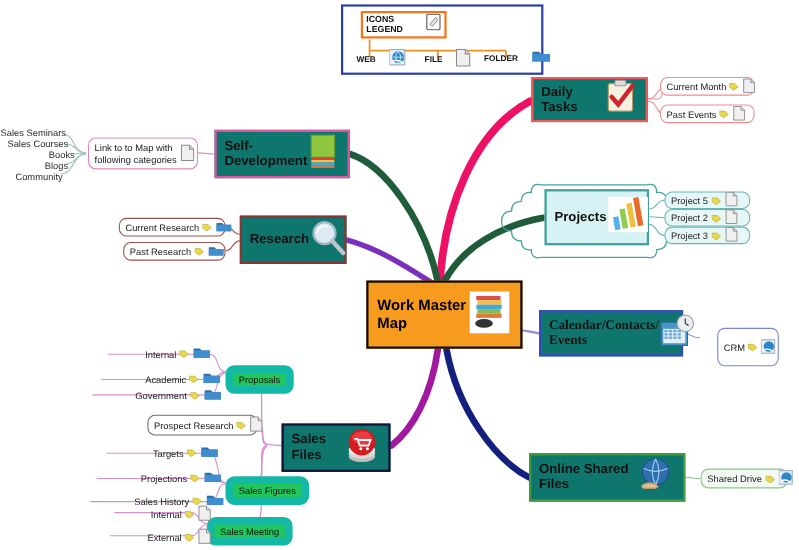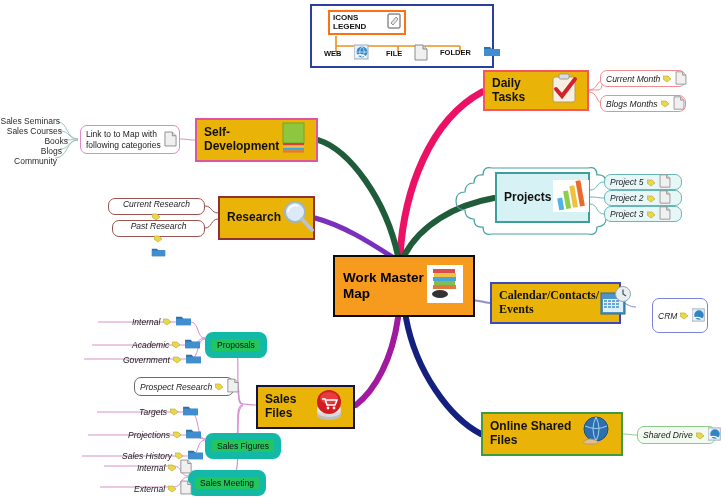--- a/index.html
+++ b/index.html
@@ -5,21 +5,21 @@
   html,body{margin:0;padding:0;}
   body{
     width:726px;height:500px;background:#ffffff;
     font-family:"Liberation Sans",sans-serif;
     position:relative;overflow:hidden;
   }
   #canvas{position:absolute;left:0;top:0;width:726px;height:500px;}
   svg.wires{position:absolute;left:0;top:0;width:726px;height:500px;pointer-events:none;}
 
   .node{position:absolute;box-sizing:border-box;display:flex;align-items:center;
-        background:#eab308;}
+        background:#0f766e;}
   .node .txt{font-weight:bold;color:#111;line-height:1.15;}
 
   
   #central{
     left:333px;top:255px;width:142px;height:62px;
     background:#F79B1E;border:2px solid #0a0a0a;
     padding:0 8px;justify-content:space-between;
   }
   #central .txt{font-size:13.5px;color:#000;}
 
@@ -37,23 +37,23 @@
 
   
   .sub{position:absolute;box-sizing:border-box;display:flex;align-items:center;
        background:#fff;border:1px solid #999;border-radius:7px;padding:0 5px;
        font-size:8.5px;color:#1b1b1b;white-space:nowrap;gap:3px;}
   .sub.r-pink  {border-color:#F08C90;}
   .sub.r-teal  {border-color:#69B7B4;background:#E7F7F8;}
   .sub.r-blue  {border-color:#7A84D6;}
   .sub.r-green {border-color:#8CC98A;background:#F3FAF2;}
   .sub.r-magenta{border-color:#E187C2;}
-  .sub.r-dred  {border-color:#9B5350;flex-direction:column;}
+  .sub.r-dred  {border-color:#9B5350;}
   .sub.r-gray  {border-color:#6b6b6b;}
-  .sub .lbl{display:inline-block;font-style:italic;}
+  .sub .lbl{display:inline-block;}
 
   
   .leaf{position:absolute;font-size:8.5px;color:#2b2b2b;white-space:nowrap;text-align:right;}
 
   
   .pill{position:absolute;box-sizing:border-box;font-size:8.5px;color:#111;
         border:7px solid #14b8a6;border-radius:8px;background:#22c55e;
         padding:1px 5px;white-space:nowrap;}
 
   
@@ -228,21 +228,21 @@
         </svg>
     </span>
     <span class="ic">
       <svg width="12" height="14" viewBox="0 0 14 17">
           <path d="M1 1 h8 l4 4 v11 h-12 z" fill="#f0f0f0" stroke="#8a8a8a"></path>
           <path d="M9 1 v4 h4" fill="#d9d9d9" stroke="#8a8a8a"></path>
         </svg>
     </span>
   </div>
   <div class="sub r-pink" style="left:600px;top:95px;width:86px;height:17px">
-    <span class="lbl">Blogs Months</span>
+    <span class="lbl">Past Events</span>
     <span class="tagmark">
       <svg width="9" height="9" viewBox="0 0 9 9">
           <path d="M0 2 h5 l3 3 l-4 3 l-4 -3 z" fill="#e8d84a" stroke="#b6a52f" stroke-width=".6"></path>
         </svg>
     </span>
     <span class="ic">
       <svg width="12" height="14" viewBox="0 0 14 17">
           <path d="M1 1 h8 l4 4 v11 h-12 z" fill="#f0f0f0" stroke="#8a8a8a"></path>
           <path d="M9 1 v4 h4" fill="#d9d9d9" stroke="#8a8a8a"></path>
         </svg>

